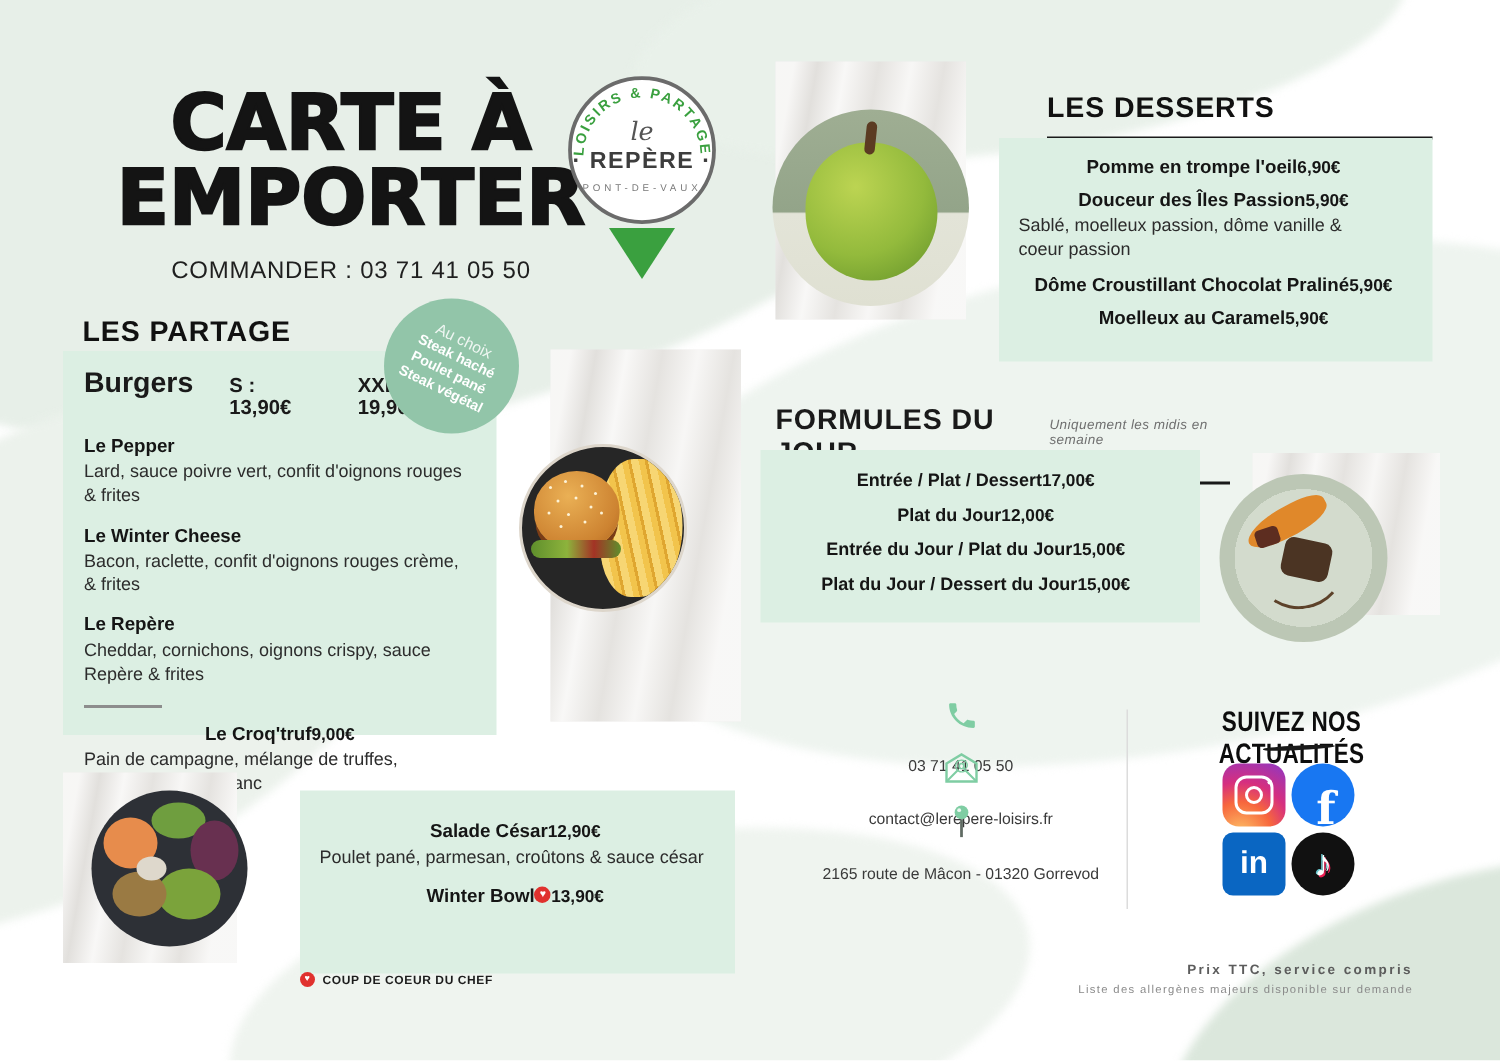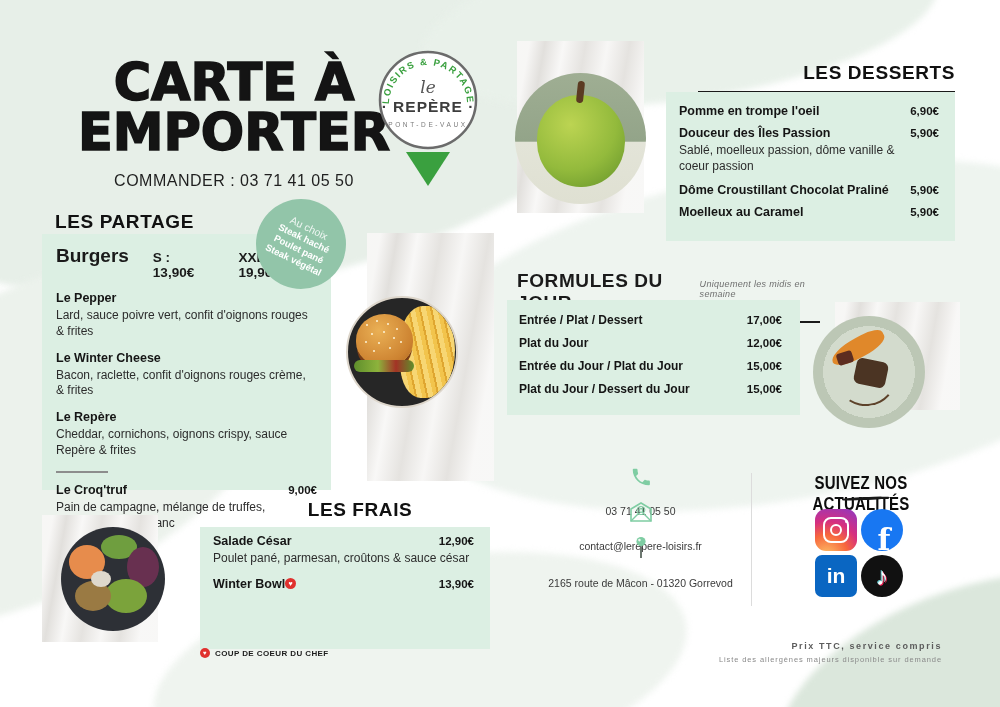--- a/index.html
+++ b/index.html
@@ -21,26 +21,26 @@
          font-weight:bold;font-size:51px;line-height:.99;color:#141414;-webkit-text-stroke:1.6px #141414;}
   .order{left:68px;top:172px;width:332px;text-align:center;font-size:16px;letter-spacing:.5px;color:#1f1f1f;}
 
   
   .sec-head{font-weight:bold;font-size:19px;letter-spacing:.6px;color:#111;
             border-bottom:2px solid #1a1a1a;padding-bottom:7px;}
   .sub-it{font-weight:normal;font-style:italic;font-size:9px;letter-spacing:.3px;color:#6f6f6f;margin-left:10px;}
 
   
   .panel{background:#dcefe3;}
-  .row{display:flex;justify-content:space-between;align-items:baseline;}
+  .row{display:flex;justify-content:center;align-items:baseline;}
   .item-name{font-weight:bold;font-size:12.5px;color:#151515;}
   .price{font-weight:bold;font-size:11.5px;color:#151515;white-space:nowrap;}
   .item-desc{font-size:12px;color:#2c2c2c;line-height:1.32;margin-top:3px;}
 
-  .desserts-head{left:698px;top:62px;width:257px;text-align:right;}
+  .desserts-head{left:698px;top:62px;width:257px;}
   .desserts-panel{left:666px;top:92px;width:289px;height:149px;padding:10px 16px 0 13px;box-sizing:border-box;}
   .desserts-panel .row{margin-top:8px;}
 
   .chauds-head{left:55px;top:211px;width:256px;}
   .chauds-panel{left:42px;top:234px;width:289px;height:256px;padding:11px 14px 0 14px;box-sizing:border-box;}
   .burgers-line{display:flex;align-items:baseline;gap:24px;}
   .burgers-title{font-weight:bold;font-size:19px;}
   .size-price{font-weight:bold;font-size:13.5px;}
   .chauds-item{margin-top:11px;}
   .divider{width:52px;border-top:2px solid #8d8d8d;margin:12px 0 10px 0;}
@@ -52,21 +52,21 @@
   .badge-line{font-size:9.5px;font-weight:bold;line-height:1.25;}
 
   .formules-head{left:517px;top:270px;width:303px;display:flex;align-items:baseline;
                  border-bottom:2px solid #1a1a1a;padding-bottom:7px;box-sizing:border-box;}
   .formules-title{font-weight:bold;font-size:19px;letter-spacing:.6px;}
   .formules-panel{left:507px;top:300px;width:293px;height:115px;padding:11px 18px 0 12px;box-sizing:border-box;}
   .formules-panel .row{margin-top:9px;}
   .formules-panel .item-name{font-size:12px;}
 
   .frais-head{left:233px;top:499px;width:254px;text-align:center;}
-  .frais-panel{left:200px;top:527px;width:290px;height:122px;padding:3px 16px 0 13px;box-sizing:border-box;}
+  .frais-panel{left:200px;top:527px;width:290px;height:122px;padding:16px 16px 0 13px;box-sizing:border-box;}
   .frais-panel .row{margin-top:4px;}
   .frais-item2{margin-top:10px;}
   .legend{left:200px;top:648px;display:flex;align-items:center;gap:5px;
           font-size:8px;font-weight:bold;letter-spacing:.4px;color:#1c1c1c;}
   .heart-badge{display:inline-flex;align-items:center;justify-content:center;width:11px;height:11px;
                border-radius:50%;background:#e0312e;color:#fff;font-size:7px;line-height:1;flex:0 0 auto;}
   .name-with-heart{display:flex;align-items:center;gap:0;}
 
   
   .marble{background-color:#eceae7;
@@ -283,21 +283,20 @@
   </div>
 
   <div class="abs marble plat-rect"></div>
   <div class="abs plate plat-plate">
     <div class="swoosh-sauce"></div>
     <div class="meat2"></div>
     <div class="meat"></div>
     <div class="sauce-arc"></div>
   </div>
 
-  <div class="abs sec-head frais-head">LES FRAIS</div>
   <div class="abs panel frais-panel">
     <div>
       <div class="row">
         <span class="item-name">Salade César</span>
         <span class="price">12,90€</span>
       </div>
       <div class="item-desc">Poulet pané, parmesan, croûtons &amp; sauce césar</div>
     </div>
     <div class="frais-item2">
       <div class="row">

